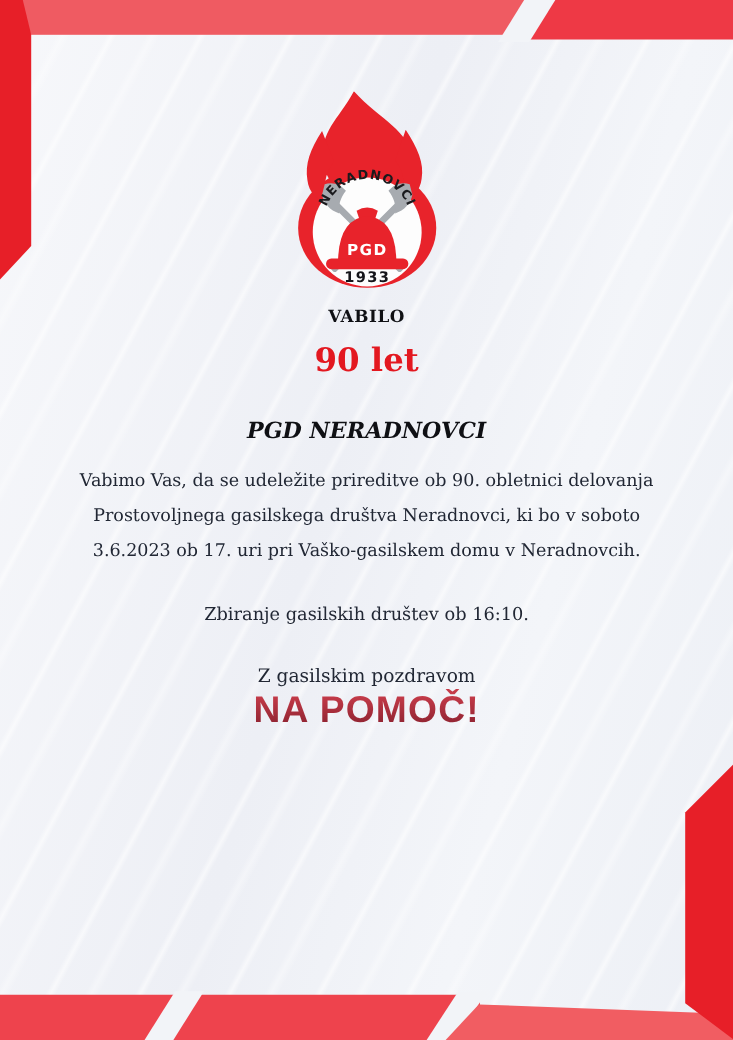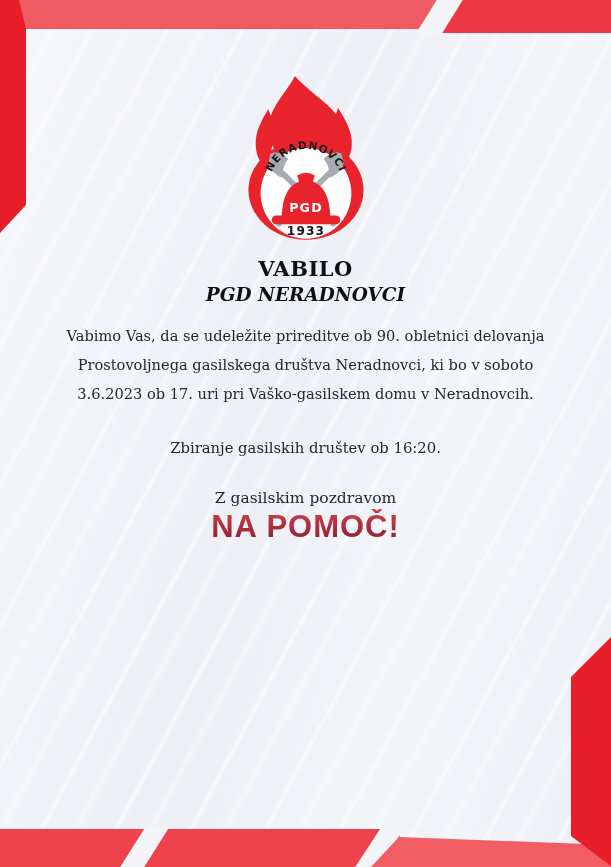--- a/index.html
+++ b/index.html
@@ -13,23 +13,23 @@
         rgba(255,255,255,0) 55px, rgba(255,255,255,.35) 60px,
         rgba(255,255,255,0) 66px),
       linear-gradient(105deg,#f7f8fb 0%,#edeff5 45%,#f3f5f9 70%,#eceff5 100%);
   }
   .frame{position:absolute;inset:0;pointer-events:none;z-index:5;}
   .content{
     position:absolute;left:50%;top:76px;transform:translateX(-50%);
     width:520px;text-align:center;z-index:2;color:#202634;
   }
   .logo{width:118px;height:166px;display:block;margin:0 auto;}
-  .title{font-size:21px;font-weight:bold;letter-spacing:.5px;color:#0f1014;margin:14px 0 0;}
+  .title{font-size:14px;font-weight:bold;letter-spacing:.5px;color:#0f1014;margin:14px 0 0;}
   .anniv{font-size:27px;font-weight:bold;color:#e31820;margin:13px 0 0;}
-  .society{font-size:18.5px;font-weight:bold;font-style:italic;color:#0f1014;margin:3px 0 0;}
+  .society{font-size:18.5px;font-weight:bold;font-style:italic;color:#0f1014;margin:33px 0 0;}
   .body-text{font-size:14.6px;line-height:1.98;margin:17px 0 0;color:#212734;}
   .para2{margin-top:27px;}
   .gathering{margin-top:30px;font-size:14.8px;color:#212734;}
   .closing{margin-top:33px;font-size:15.5px;color:#212734;}
   .motto{
     margin:2px 0 0;font-family:"Liberation Sans", sans-serif;
     font-size:31px;font-weight:bold;letter-spacing:1px;
     color:#a32637;
     background:linear-gradient(#c53b49 15%,#8a212f 90%);
     -webkit-background-clip:text;background-clip:text;
@@ -92,27 +92,28 @@
       <defs>
         <path id="nameArc" d="M19 99 A33 33 0 0 1 85 99" fill="none"></path>
       </defs>
       <text class="emblem-name">
         <textPath href="#nameArc" startOffset="50%" text-anchor="middle">NERADNOVCI</textPath>
       </text>
     </svg>
 
     <h1 class="title">VABILO</h1>
 
+    <div class="anniv">90 let</div>
 
     <div class="society">PGD NERADNOVCI</div>
 
     <p class="body-text">Vabimo Vas, da se udeležite prireditve ob 90. obletnici delovanja Prostovoljnega gasilskega društva Neradnovci, ki bo v soboto 3.6.2023 ob 17. uri pri Vaško-gasilskem domu v Neradnovcih.</p>
 
 
-    <div class="gathering">Zbiranje gasilskih društev ob 16:20.</div>
+    <div class="gathering">Zbiranje gasilskih društev ob 16:10.</div>
 
     <div class="closing">Z gasilskim pozdravom</div>
 
     <div>
       <div class="motto">NA POMOČ!</div>
     </div>
 
   </div>
 </div>
 

